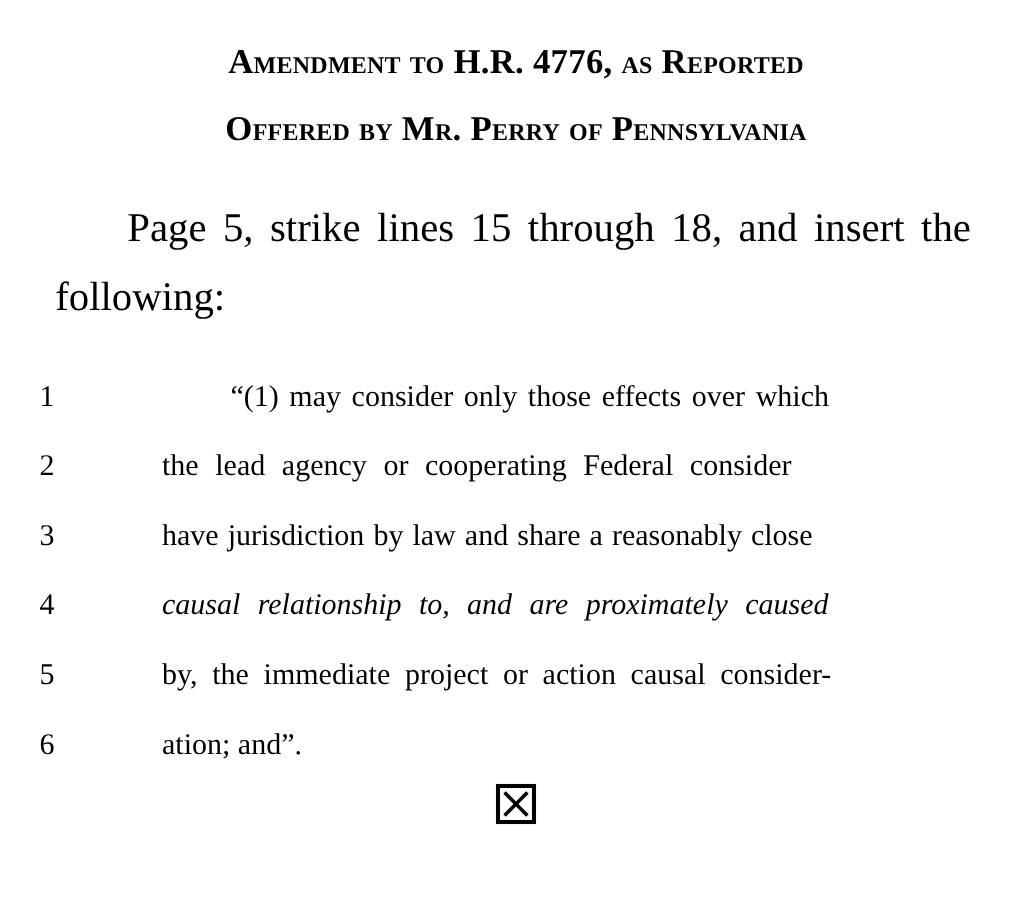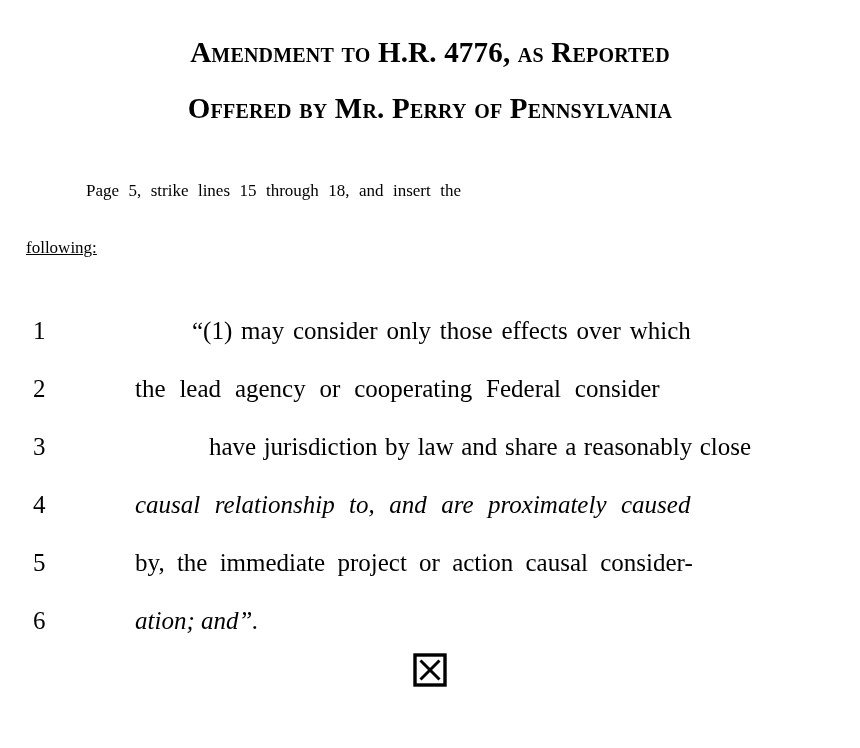--- a/index.html
+++ b/index.html
@@ -44,37 +44,36 @@
     font-variant: small-caps;
     text-transform: lowercase;
   }
   .cap {
     text-transform: uppercase;
   }
 
   
   .instruction {
     position: absolute;
-    left: 26px;
+    left: 46px;
     top: 162px;
     width: 756px;
-    font-size: 17px;
+    font-size: 34px;
     line-height: 57px;
   }
   .instruction .ln {
     display: block;
     white-space: nowrap;
   }
   .instr-line-1 {
     padding-left: 60px;
     word-spacing: 5.2px;
   }
   .instr-line-2 {
     word-spacing: 0px;
-    text-decoration: underline;
   }
 
   
   .quoted-block {
     position: absolute;
     left: 0;
     top: 302px;
     width: 860px;
   }
   .q-row {
@@ -94,24 +93,24 @@
     position: absolute;
     left: 135px;
     top: 0;
     width: 690px;
     font-size: 25px;
     white-space: nowrap;
   }
   
   .q-l1 { padding-left: 57px; word-spacing: 2.6px; }
   .q-l2 { word-spacing: 7.6px; }
-  .q-l3 { word-spacing: 1.3px; text-align: center; }
+  .q-l3 { word-spacing: 1.3px; }
   .q-l4 { word-spacing: 8.2px; font-style: italic; }
   .q-l5 { word-spacing: 6.0px; }
-  .q-l6 { word-spacing: 0px; font-style: italic; }
+  .q-l6 { word-spacing: 0px; }
 
   
   .endmark-wrap {
     position: absolute;
     left: 0;
     top: 652px;
     width: 860px;
     text-align: center;
   }
   .endmark {

